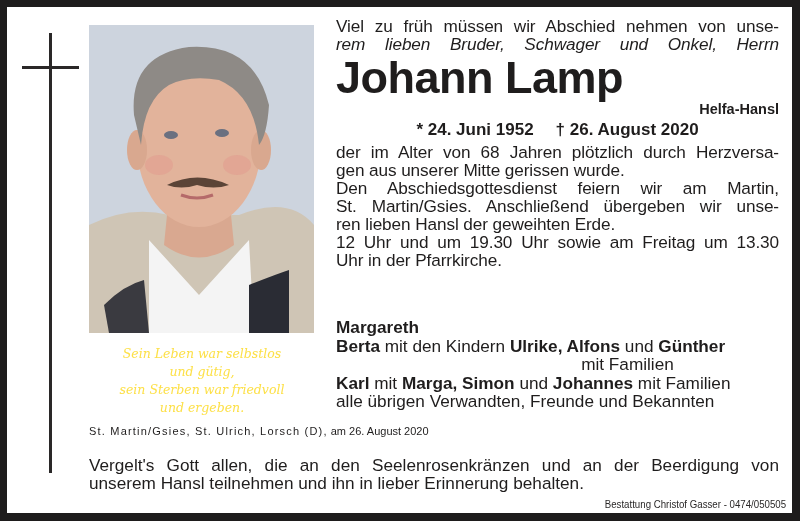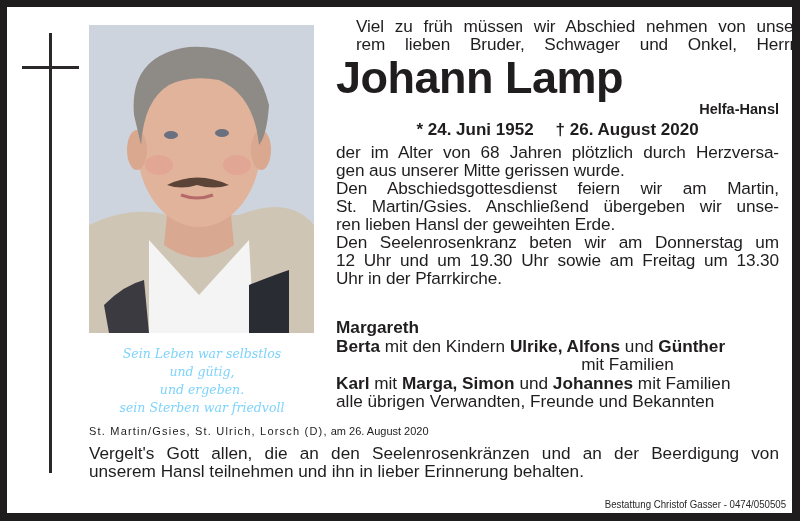--- a/index.html
+++ b/index.html
@@ -1,34 +1,34 @@
 <!DOCTYPE html>
 <html><head>
 <meta charset="utf-8">
 <style>
   html, body { margin:0; padding:0; }
   body { width:800px; height:521px; background:#1e1c1c; position:relative; overflow:hidden; font-family:"Liberation Sans", sans-serif; color:#1f1d1d; }
   .frame { position:absolute; left:7px; top:7px; width:785px; height:506px; background:#ffffff; }
   .cross-v { position:absolute; left:49px; top:33px; width:2.5px; height:440px; background:#2a2828; }
   .cross-h { position:absolute; left:22px; top:66px; width:57px; height:2.5px; background:#2a2828; }
   .photo { position:absolute; left:89px; top:25px; width:225px; height:308px; overflow:hidden; background:#ccd3dd; }
-  .motto { position:absolute; left:100px; top:345px; width:204px; text-align:center; font-family:"DejaVu Serif", serif; font-style:italic; font-size:12.5px; line-height:18px; color:#7dd3fc; }
+  .motto { position:absolute; left:100px; top:345px; width:204px; text-align:center; font-family:"DejaVu Serif", serif; font-style:italic; font-size:12.5px; line-height:18px; color:#fde047; }
   .text { position:absolute; left:336px; width:443px; font-size:17.2px; line-height:18px; letter-spacing:-0.1px; }
   .just { text-align:justify; text-align-last:justify; }
-  .intro { top:17px;margin-left:20px; }
+  .intro { top:17px; }
   .name { position:absolute; left:336px; top:55px; width:443px; text-align:left; font-weight:bold; font-size:45px; line-height:46px; letter-spacing:-0.5px; }
   .alias { position:absolute; left:336px; top:101px; width:443px; text-align:right; font-weight:bold; font-size:14.5px; line-height:17px; }
   .dates { position:absolute; left:336px; top:120px; width:443px; text-align:center; font-weight:bold; font-size:17px; line-height:20px; }
   .dates span + span { margin-left:22px;margin-top:42px; }
   .body1 { top:143px; }
   .family { position:absolute; left:336px; top:318px; width:443px; font-size:17.2px; line-height:18.5px; }
   .family .center { text-align:center; padding-left:140px; }
   .place { position:absolute; left:89px; top:412px; width:690px; font-size:11px; line-height:20px; letter-spacing:1.2px;margin-top:9px; }
   .place .date { letter-spacing:0; }
-  .thanks { position:absolute; left:89px; top:444px; width:690px; font-size:17.2px; line-height:18px; }
+  .thanks { position:absolute; left:89px; top:456px; width:690px; font-size:17.2px; line-height:18px; }
   .undertaker { position:absolute; right:14px; top:498px; font-size:11px; line-height:12px; transform:scaleX(0.88); transform-origin:right; color:#2a2828; }
   b { font-weight:bold; }
   .line { display:block; white-space:nowrap; }
 </style>
 </head>
 <body>
 
 <div class="frame"></div>
 
 <div class="cross-v"></div>
@@ -60,42 +60,41 @@
     <path d="M92 170 Q108 176 124 170" stroke="#b56a6a" stroke-width="3" fill="none"></path>
 
     <ellipse cx="70" cy="140" rx="14" ry="10" fill="#e29a8e" opacity="0.5"></ellipse>
     <ellipse cx="148" cy="140" rx="14" ry="10" fill="#e29a8e" opacity="0.5"></ellipse>
   </svg>
 </div>
 
 <div class="motto">
   <span class="line">Sein Leben war selbstlos</span>
   <span class="line">und gütig,</span>
+  <span class="line">sein Sterben war friedvoll</span>
   <span class="line">und ergeben.</span>
-  <span class="line">sein Sterben war friedvoll</span>
 </div>
 
 <div class="text intro just">
   <span class="line just">Viel zu früh müssen wir Abschied nehmen von unse-</span>
-  <span class="line" style="text-align:center;">rem lieben Bruder, Schwager und Onkel, Herrn</span>
+  <span class="line" style="text-align:center;font-style:italic;">rem lieben Bruder, Schwager und Onkel, Herrn</span>
 </div>
 
 <div class="name">Johann Lamp</div>
 <div class="alias">Helfa-Hansl</div>
 <div class="dates">
   <span>* 24. Juni 1952</span><span>† 26. August 2020</span>
 </div>
 
 <div class="text body1">
   <div class="just">der im Alter von 68 Jahren plötzlich durch Herzversa-</div>
   <div>gen aus unserer Mitte gerissen wurde.</div>
   <div class="just">Den Abschiedsgottesdienst feiern wir am Martin,</div>
   <div class="just">St. Martin/Gsies. Anschließend übergeben wir unse-</div>
   <div>ren lieben Hansl der geweihten Erde.</div>
-  <div class="just">Den Seelenrosenkranz beten wir am Donnerstag um</div>
   <div class="just">12 Uhr und um 19.30 Uhr sowie am Freitag um 13.30</div>
   <div>Uhr in der Pfarrkirche.</div>
 </div>
 
 <div class="family">
   <div><b>Margareth</b></div>
   <div><b>Berta</b><span> mit den Kindern </span><b>Ulrike, Alfons</b><span> und </span><b>Günther</b></div>
   <div class="center">mit Familien</div>
   <div><b>Karl</b><span> mit </span><b>Marga, Simon</b><span> und </span><b>Johannes</b><span> mit Familien</span></div>
   <div>alle übrigen Verwandten, Freunde und Bekannten</div>

